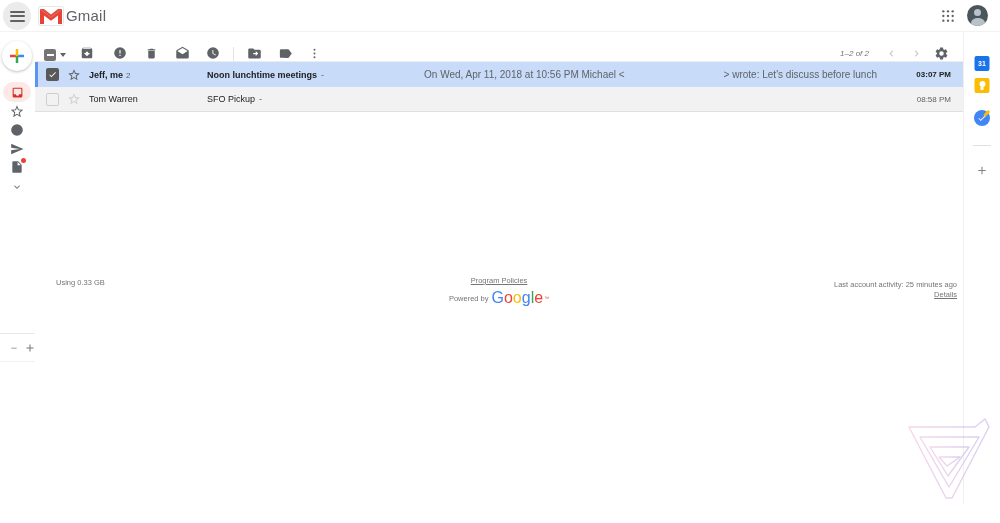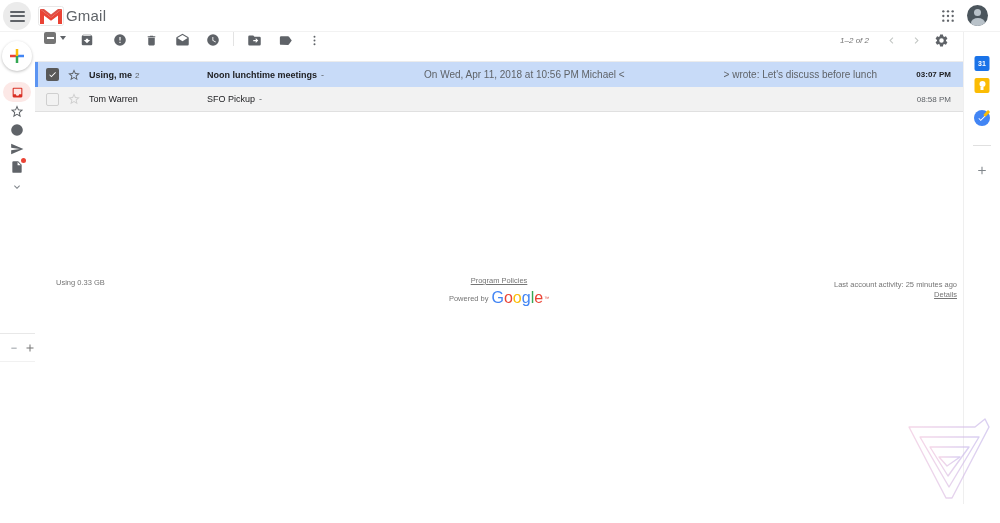--- a/index.html
+++ b/index.html
@@ -30,21 +30,21 @@
   .inbox-pill { position:absolute; left:3px; top:50px; width:28px; height:20px; background:#fce8e6; border-radius:10px; display:flex; align-items:center; justify-content:center; cursor:pointer; }
   .drafts-dot { position:absolute; right:-2px; top:-2px; width:5px; height:5px; border-radius:50%; background:#ea4335; }
 
   
   .hangouts { position:absolute; left:0; top:333px; width:44px; height:29px; border-top:1px solid #e8e8e8; border-bottom:1px solid #f1f1f1; display:flex; align-items:center; }
   .hang-min { margin-left:10px; color:#9aa0a6; font-size:10px; line-height:0; }
   .hang-add { margin-left:6px; line-height:0; }
 
   
   .main { position:absolute; left:35px; top:32px; width:928px; bottom:0; background:#fff; }
-  .toolbar { position:relative; height:29px; display:flex; align-items:flex-start;font-style:italic; }
+  .toolbar { position:relative; height:29px; display:flex; align-items:flex-end;font-style:italic; }
   .tb-icon { width:16px; height:16px; margin:0 5px; display:flex; align-items:center; justify-content:center; cursor:pointer; flex:0 0 auto; }
   .tb-select { margin-left:9px; display:flex; align-items:center; cursor:pointer; }
   .tb-select .box { width:12px; height:12px; background:#757575; border-radius:2px; display:flex; align-items:center; justify-content:center; }
   .tb-select .box i { display:block; width:7px; height:1.6px; background:#fff; }
   .tb-select .caret { margin-left:4px; width:0; height:0; border-left:3.5px solid transparent; border-right:3.5px solid transparent; border-top:4px solid #5f6368; }
   .tb-divider { width:1px; height:14px; background:#e3e3e3; margin:0 7px; }
   .tb-right { margin-left:auto; display:flex; align-items:center; }
   .pagination { font-size:8px; color:#757575; margin-right:14px; }
   .pg-chev { width:16px; height:16px; display:flex; align-items:center; justify-content:center; margin-right:9px; cursor:pointer; }
   .gear { width:16px; height:16px; display:flex; align-items:center; justify-content:center; margin-right:14px; cursor:pointer; }
@@ -269,21 +269,21 @@
         <span class="cb">
           <svg width="9" height="9" viewBox="0 0 24 24" fill="#fff">
               <path d="M9 16.17L4.83 12l-1.42 1.41L9 19 21 7l-1.41-1.41z"></path>
             </svg>
         </span>
         <span class="star">
           <svg width="14" height="14" viewBox="0 0 24 24" fill="#5f6368">
               <path d="M22 9.24l-7.19-.62L12 2 9.19 8.63 2 9.24l5.46 4.73L5.82 21 12 17.27 18.18 21l-1.63-7.03L22 9.24zM12 15.4l-3.76 2.27 1-4.28-3.32-2.88 4.38-.38L12 6.1l1.71 4.04 4.38.38-3.32 2.88 1 4.28L12 15.4z"></path>
             </svg>
         </span>
-        <span class="sender-col"><span class="sender">Using, me</span><span class="msg-count">2</span></span>
+        <span class="sender-col"><span class="sender">Jeff, me</span><span class="msg-count">2</span></span>
         <span class="mid-col">
           <span class="subject">Noon lunchtime meetings</span>
           <span class="sep">-</span>
           <span class="gap1"></span>
           <span class="snippet">On Wed, Apr 11, 2018 at 10:56 PM Michael &lt;</span>
           <span class="gap2"></span>
           <span class="snippet">&gt; wrote: Let's discuss before lunch</span>
         </span>
         <span class="time-col">03:07 PM</span>
       </div>

